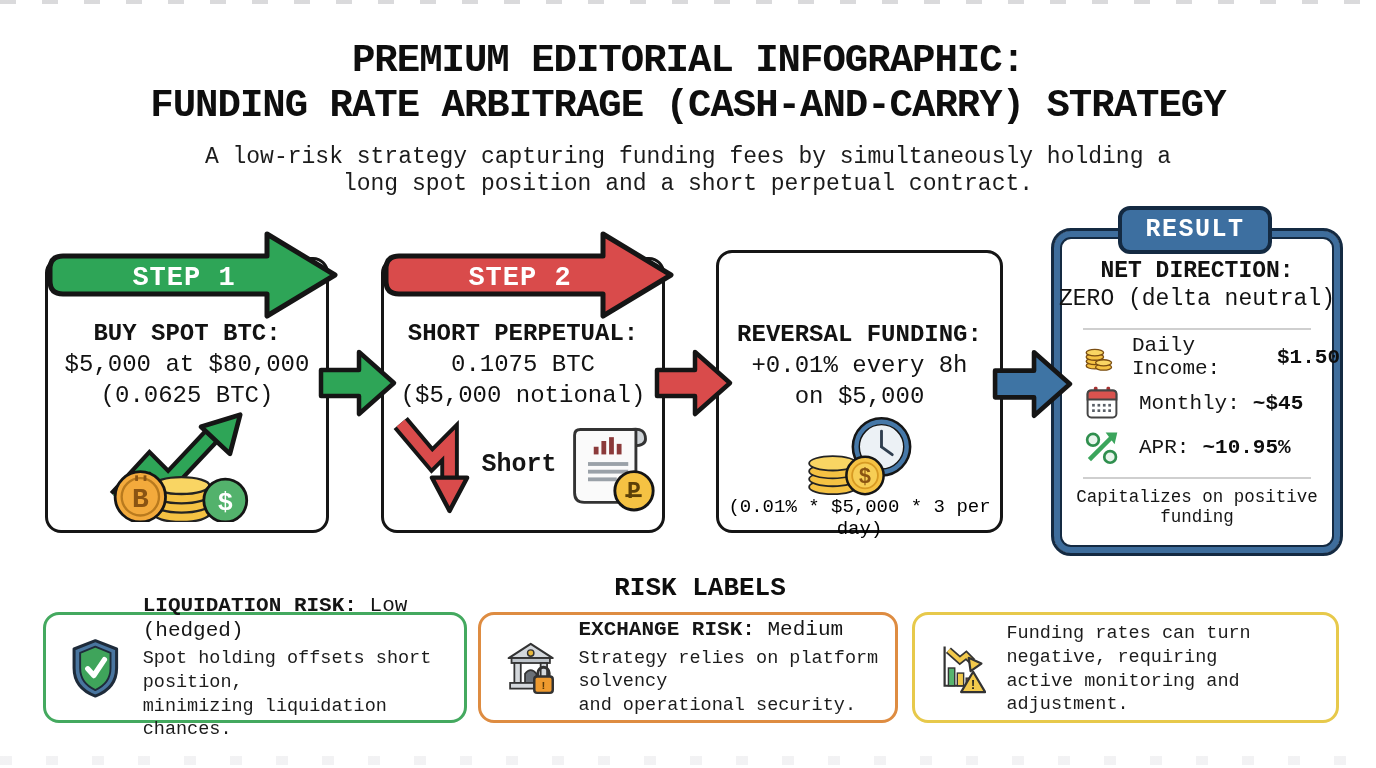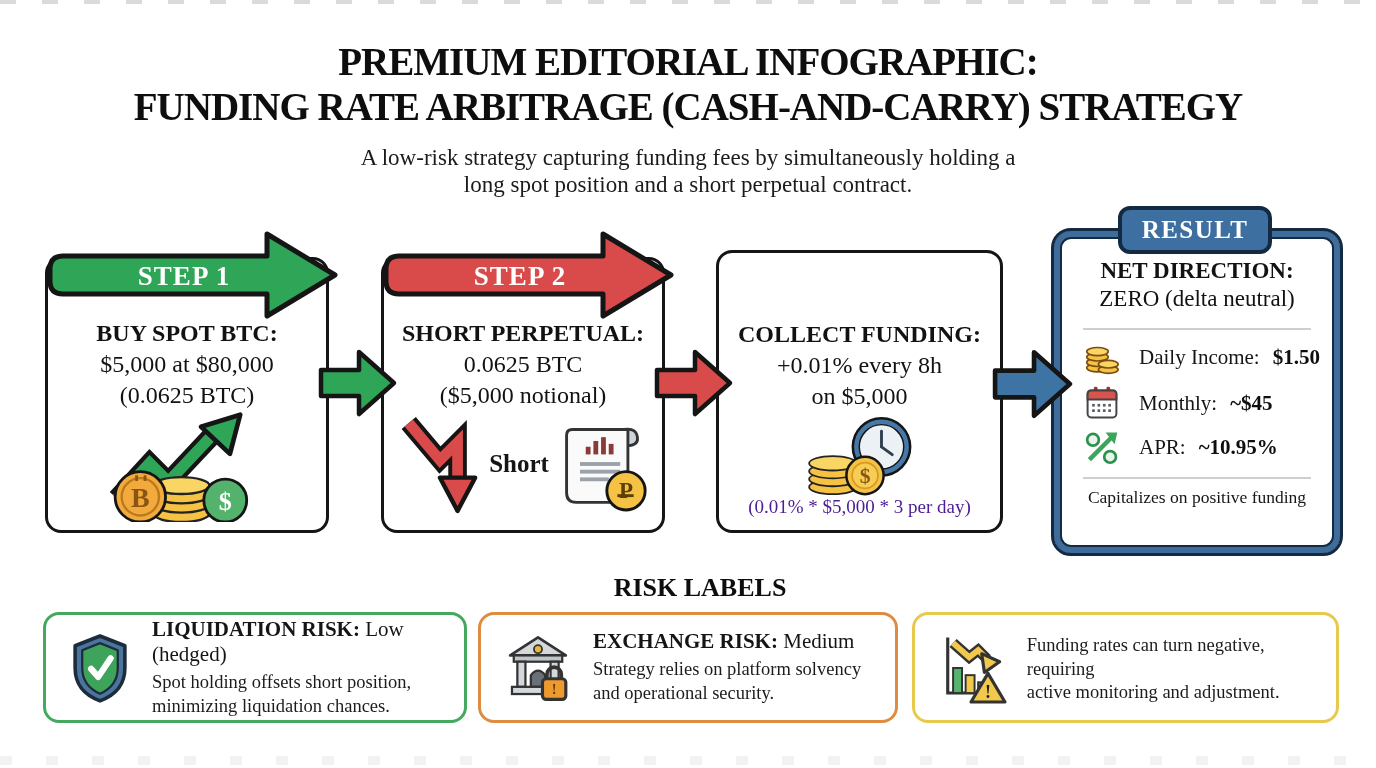--- a/index.html
+++ b/index.html
@@ -1,18 +1,18 @@
 <!DOCTYPE html>
 <html><head>
 <meta charset="utf-8">
 <style>
   html,body{margin:0;padding:0;background:#ffffff;}
   #stage{
     position:relative;width:1376px;height:768px;background:#ffffff;overflow:hidden;
-    font-family:Liberation Serif, serif;color:#121212;
+    font-family:Liberation Mono, monospace;color:#121212;
   }
   
   .title{position:absolute;left:0;width:100%;text-align:center;font-weight:700;
          font-size:39px;line-height:1;letter-spacing:-1px;color:#0e0e0e;}
   .t1{top:42px;} .t2{top:87px;}
   .subtitle{position:absolute;left:0;width:100%;text-align:center;font-size:23px;
             line-height:1;color:#1b1b1b;}
   .s1{top:146px;} .s2{top:173px;}
   
   .stepbox{position:absolute;background:#fff;border:3.5px solid #151515;border-radius:16px;}
@@ -27,21 +27,21 @@
       line-height:46px;font-weight:700;font-size:27px;color:#fff;letter-spacing:1px;box-sizing:border-box;}
   .step-textblock{position:absolute;left:0;width:100%;text-align:center;line-height:31px;font-size:24px;color:#121212;}
   .step-title{font-weight:700;}
   #txt-step1{top:58px;} #txt-step2{top:58px;} #txt-step3{top:66px;}
   .midarrow{position:absolute;width:80px;height:72px;z-index:3;}
   #arrow-g{left:318px;top:347px;} #arrow-r{left:654px;top:347px;} #arrow-b{left:992px;top:345px;width:82px;height:78px;}
   .step1-icon{position:absolute;left:39px;top:150px;}
   .step2-iconrow{position:absolute;left:0;top:152px;width:100%;display:flex;justify-content:center;align-items:center;gap:8px;}
   .short-caption{font-weight:700;font-size:25px;color:#151515;}
   .step3-icon{position:absolute;left:56px;top:158px;}
-  .step3-footnote{position:absolute;left:0;top:243px;width:100%;text-align:center;font-size:19px;color:#4c1d95;}
+  .step3-footnote{position:absolute;left:0;top:243px;width:100%;text-align:center;font-size:19px;color:#000000;}
   
   #result-box{position:absolute;left:1051px;top:228px;width:286px;height:322px;background:#fff;
       border:3px solid #142A42;border-radius:20px;
       box-shadow:inset 0 0 0 6px #3E6D9C, inset 0 0 0 8px #142A42;}
   #result-badge{position:absolute;left:1118px;top:206px;width:146px;height:40px;background:#3D6FA0;
       border:4px solid #142A42;border-radius:12px;z-index:6;text-align:center;line-height:40px;
       font-weight:700;font-size:25px;color:#fff;letter-spacing:1.5px;}
   .res-title{position:absolute;top:27px;left:0;width:100%;text-align:center;font-weight:700;font-size:23px;}
   .res-sub{position:absolute;top:55px;left:0;width:100%;text-align:center;font-size:23px;}
   .res-hr{position:absolute;left:29px;width:228px;height:2px;background:#cfcfcf;}
@@ -116,21 +116,21 @@
   <svg class="midarrow" id="arrow-r" viewBox="0 0 80 72">
     <polygon points="3,23 41,23 41,5 76,36 41,67 41,49 3,49" stroke="#151515" stroke-width="4.5" stroke-linejoin="round" fill="#D94B4B"></polygon>
   </svg>
   <svg class="midarrow" id="arrow-b" viewBox="0 0 80 72">
     <polygon points="3,23 41,23 41,5 76,36 41,67 41,49 3,49" stroke="#151515" stroke-width="4.5" stroke-linejoin="round" fill="#3E74A4"></polygon>
   </svg>
 
   <div class="stepbox" id="box-step2">
     <div class="step-textblock" id="txt-step2">
       <div class="step-title">SHORT PERPETUAL:</div>
-      <div>0.0625 BTC</div>
+      <div>0.1075 BTC</div>
       <div>($5,000 notional)</div>
     </div>
     <div class="step2-iconrow">
       <svg width="84" height="104" viewBox="0 0 86 104">
         <path d="M12,10 L44,48 L62,30 L62,70" stroke="#151515" stroke-width="19" fill="none"></path>
         <path d="M12,10 L44,48 L62,30 L62,70" stroke="#D94B4B" stroke-width="11" fill="none"></path>
         <polygon points="44,66 80,66 62,100" fill="#D94B4B" stroke="#151515" stroke-width="4.5" stroke-linejoin="round"></polygon>
       </svg>
       <span class="short-caption">Short</span>
       <svg width="92" height="102" viewBox="0 0 96 104">
@@ -153,21 +153,21 @@
       </svg>
     </div>
   </div>
   <svg class="banner-svg" id="banner2" viewBox="0 0 300 92">
     <path d="M20,27 H224 V5 L292,46 L224,87 V65 H20 Q7,65 7,52 V40 Q7,27 20,27 Z" stroke="#151515" stroke-width="5" stroke-linejoin="round" fill="#D94B4B"></path>
     <text x="141" y="56" text-anchor="middle" class="banner-text">STEP 2</text>
   </svg>
 
   <div class="stepbox" id="box-step3">
     <div class="step-textblock" id="txt-step3">
-      <div class="step-title">COLLECT FUNDING:</div>
+      <div class="step-title">REVERSAL FUNDING:</div>
       <div>+0.01% every 8h</div>
       <div>on $5,000</div>
     </div>
     <svg class="step3-icon" width="170" height="86" viewBox="0 0 180 120">
       <circle cx="120" cy="50" r="40" fill="#4678A8" stroke="#151515" stroke-width="3.5"></circle>
       <circle cx="120" cy="50" r="31" fill="#ECF1F5" stroke="#151515" stroke-width="2"></circle>
       <line x1="120" y1="50" x2="120" y2="28" stroke="#2F3E4E" stroke-width="4" stroke-linecap="round"></line>
       <line x1="120" y1="50" x2="135" y2="61" stroke="#2F3E4E" stroke-width="4" stroke-linecap="round"></line>
       <g stroke="#232323" stroke-width="2.5" fill="#F5C243">
         <ellipse cx="52" cy="106" rx="33" ry="10"></ellipse>

